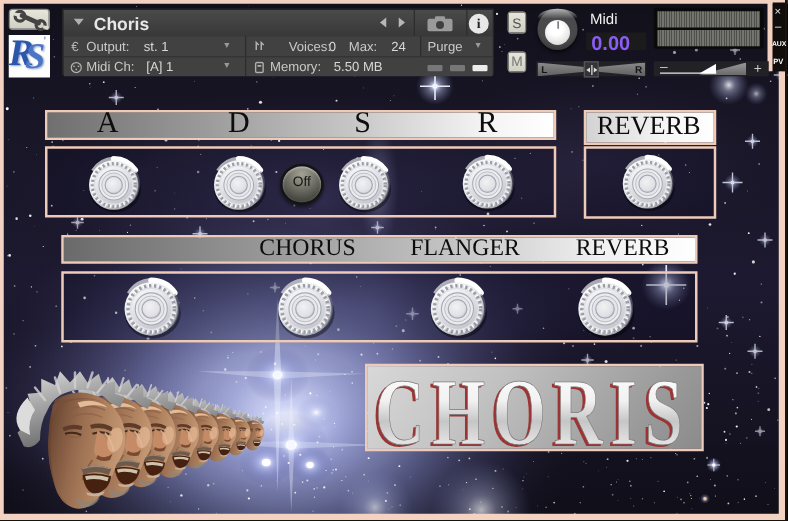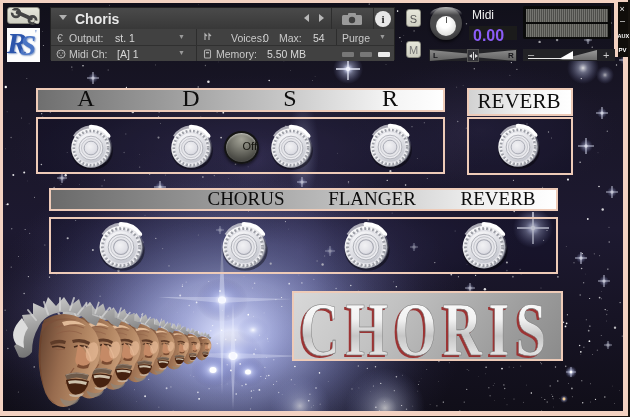--- a/index.html
+++ b/index.html
@@ -844,21 +844,21 @@
       <span style="position:absolute;left:18px;top:3px;">Output:</span>
       <span style="position:absolute;left:64px;top:3px;color:#d8d8d8">st. 1</span>
       <span class="ddarrow" style="position:absolute;left:127px;top:4px;">▼</span>
       <span class="divv" style="left:145px"></span>
       <svg style="position:absolute;left:152px;top:3px" width="10" height="10" viewBox="0 0 10 10">
           <path d="M2 8 V2 l2 2 M6 8 V2 l2 2" stroke="#b0b0b0" stroke-width="1.2" fill="none"></path>
         </svg>
       <span style="position:absolute;left:165px;top:3px;margin-left:15px;">Voices:</span>
       <span style="position:absolute;left:212px;top:3px;color:#d8d8d8">0</span>
       <span style="position:absolute;left:228px;top:3px;">Max:</span>
-      <span style="position:absolute;left:262px;top:3px;color:#d8d8d8">54</span>
+      <span style="position:absolute;left:262px;top:3px;color:#d8d8d8">24</span>
       <span class="divv" style="left:285px"></span>
       <span style="position:absolute;left:291px;top:3px;">Purge</span>
       <span class="ddarrow" style="position:absolute;left:328px;top:4px;">▼</span>
     </div>
     <div class="hrow" style="top:38px;height:15px;">
       <svg style="position:absolute;left:5px;top:3px" width="10" height="10" viewBox="0 0 10 10">
           <circle cx="5" cy="5" r="4" fill="none" stroke="#b0b0b0" stroke-width="1"></circle>
           <circle cx="3.2" cy="4" r="0.7" fill="#b0b0b0"></circle>
           <circle cx="6.8" cy="4" r="0.7" fill="#b0b0b0"></circle>
           <circle cx="5" cy="6.5" r="0.7" fill="#b0b0b0"></circle>
@@ -964,21 +964,21 @@
       <use href="#knob"></use>
     </svg>
   <svg class="abs" style="left:266px;top:122px" width="50" height="50" viewBox="0 0 48 48">
       <use href="#knob"></use>
     </svg>
   <svg class="abs" style="left:365px;top:121px" width="50" height="50" viewBox="0 0 48 48">
       <use href="#knob"></use>
     </svg>
 
   <div class="abs" style="left:224px;top:131px;width:35px;height:33px;border-radius:50%;background:radial-gradient(circle at 50% 22%,#a2a296 0%,#808076 30%,#4e4e48 70%,#303030 100%);border:2px solid #141414;box-sizing:border-box;box-shadow:inset 0 1px 2px rgba(255,255,255,0.5),0 2px 3px rgba(0,0,0,0.5);">
-    <div style="position:absolute;left:0;top:7px;width:100%;text-align:right;font-size:11px;color:#15150f;">Off</div>
+    <div style="position:absolute;left:0;top:7px;width:100%;text-align:center;font-size:11px;color:#15150f;">Off</div>
   </div>
 
   <div class="abs labelbar" style="left:467px;top:88px;width:106px;height:28px;background:linear-gradient(90deg,#d2d2d2,#f5f5f5 60%,#fff);">
     <span class="serif lbl" style="left:50px;font-size:21px;">REVERB</span>
   </div>
   <div class="abs knobbox" style="left:467px;top:117px;width:106px;height:58px;"></div>
   <svg class="abs" style="left:493px;top:121px" width="50" height="50" viewBox="0 0 48 48">
       <use href="#knob"></use>
     </svg>
 

